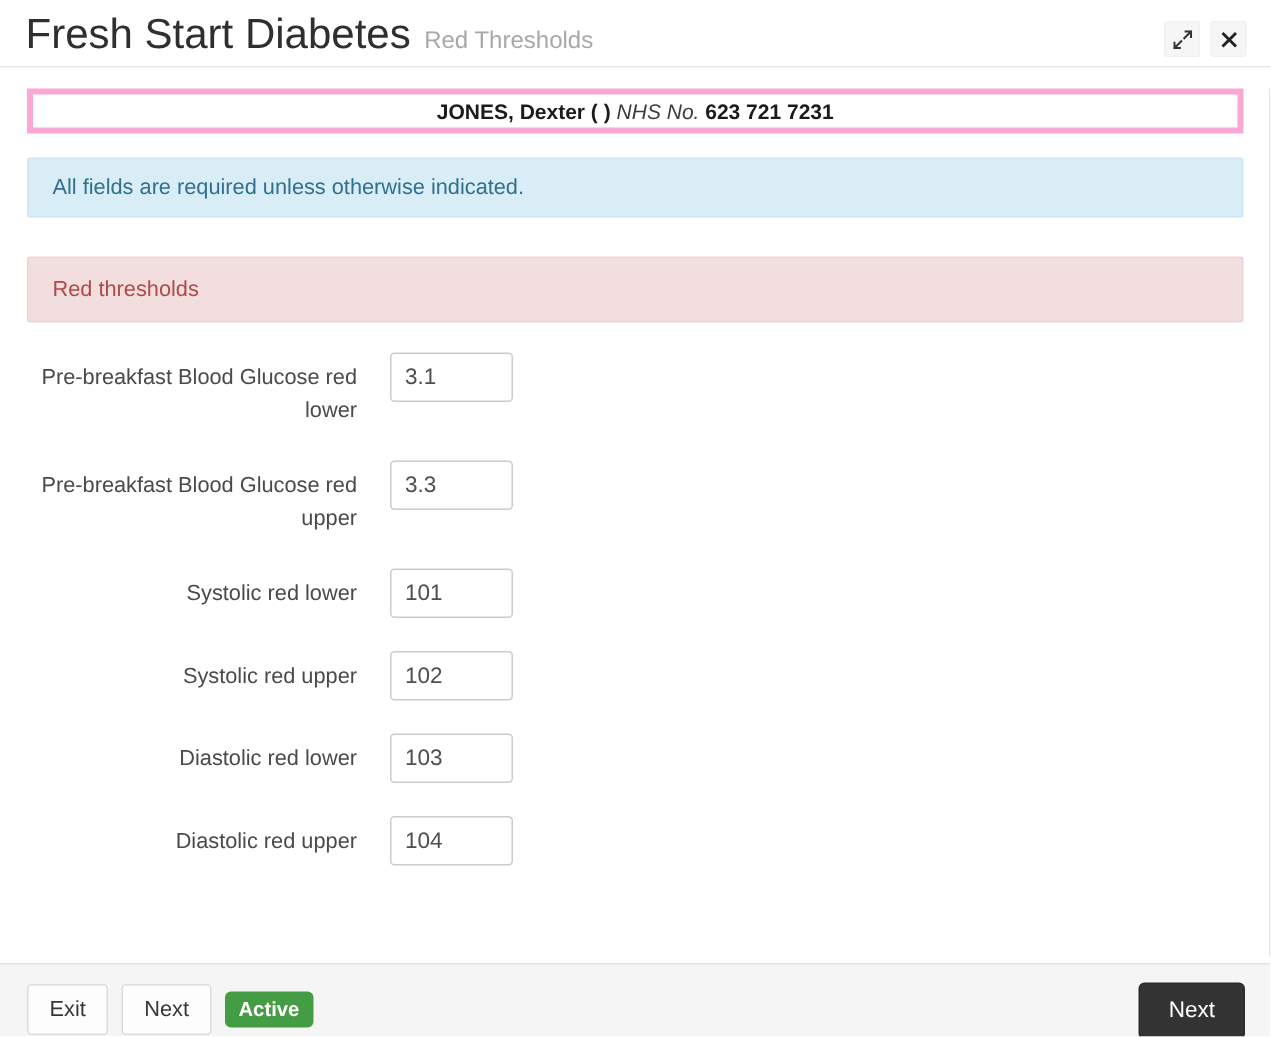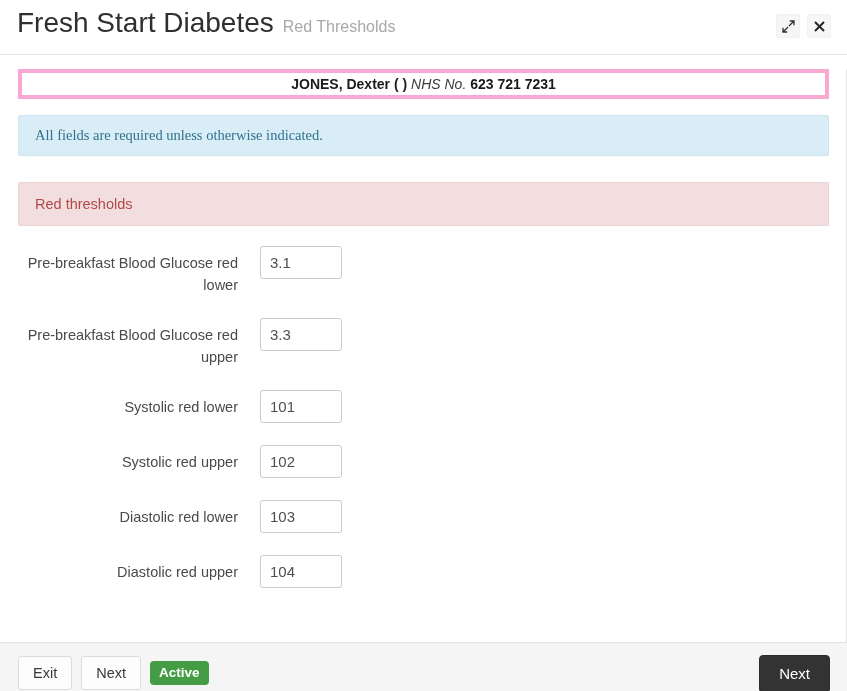--- a/index.html
+++ b/index.html
@@ -17,21 +17,21 @@
     position: relative;
     width: 847px;
     height: 691px;
     overflow: hidden;
     background: #ffffff;
   }
 
   
   .header {
     position: relative;
-    height: 55px;
+    height: 45px;
     border-bottom: 1px solid #e6e6e6;
     background: #ffffff;
   }
   .header-title-wrap {
     position: absolute;
     left: 17px;
     top: 6px;
     display: flex;
     align-items: baseline;
   }
@@ -95,21 +95,20 @@
   .pb-nhs-num { font-weight: bold; }
 
   .alert-info {
     margin: 16px 17px 0 18px;
     background: #d9edf7;
     border: 1px solid #cfe6f2;
     color: #31708f;
     font-size: 14.5px;
     padding: 11px 16px;
     border-radius: 2px;
-    font-family: Liberation Serif, serif;
   }
 
   .panel-red {
     margin: 26px 17px 0 18px;
     background: #f2dede;
     border: 1px solid #ecd4d4;
     color: #b04a4a;
     font-size: 14.5px;
     padding: 13px 16px;
     border-radius: 2px;

